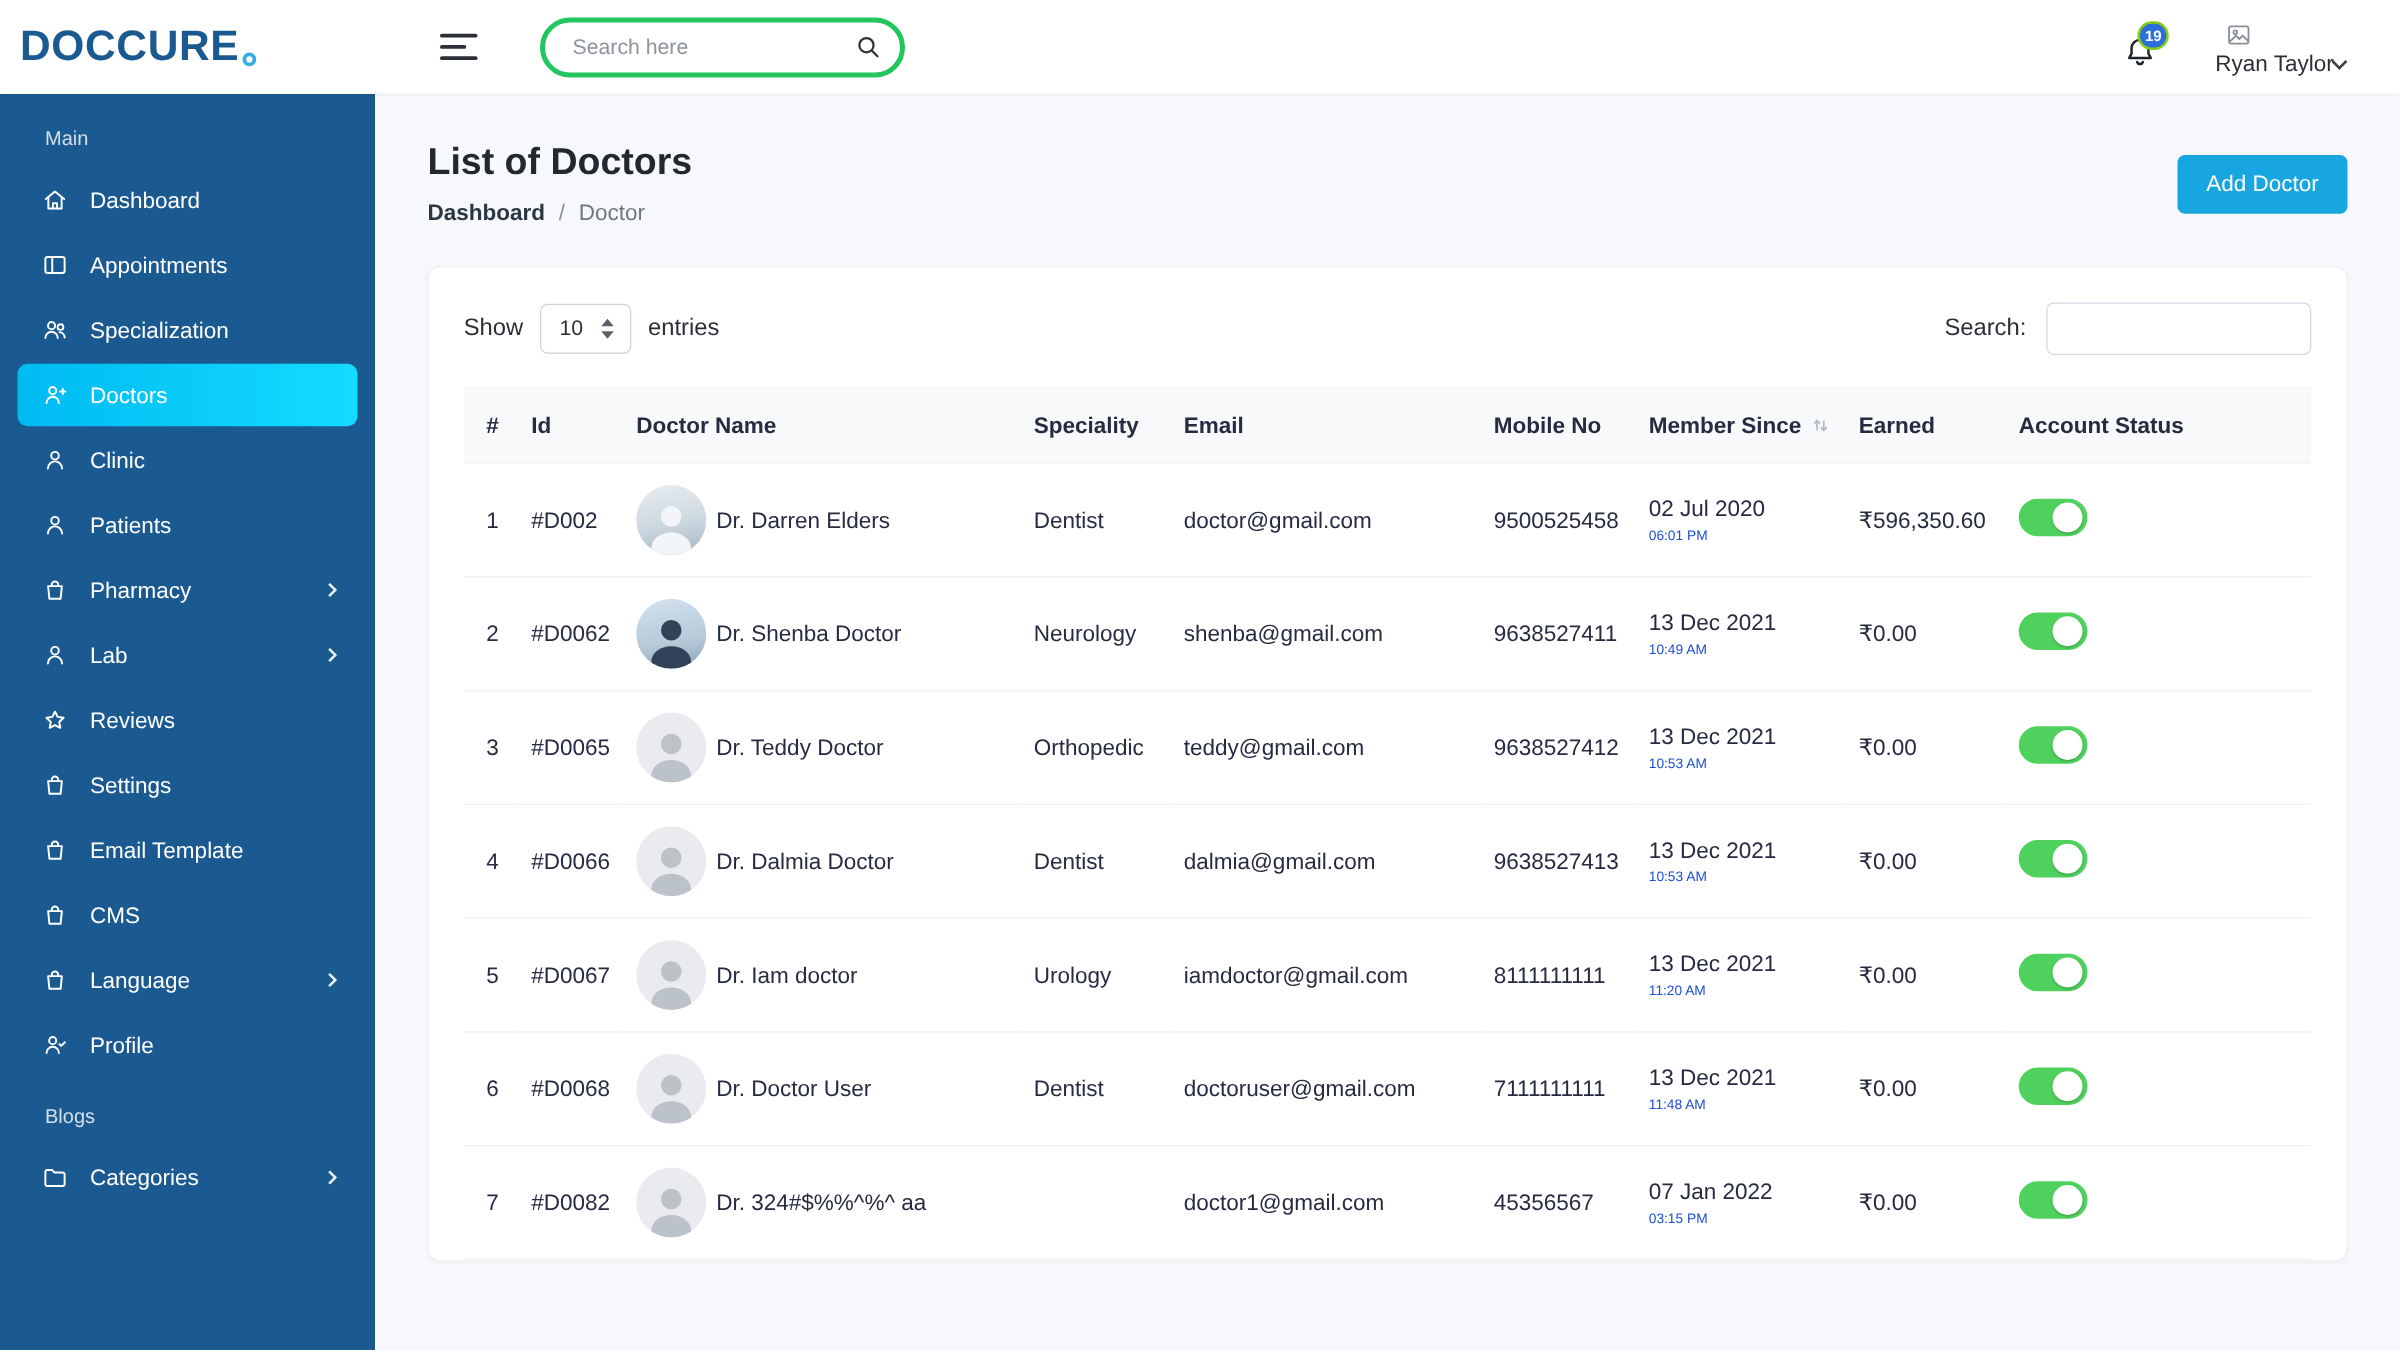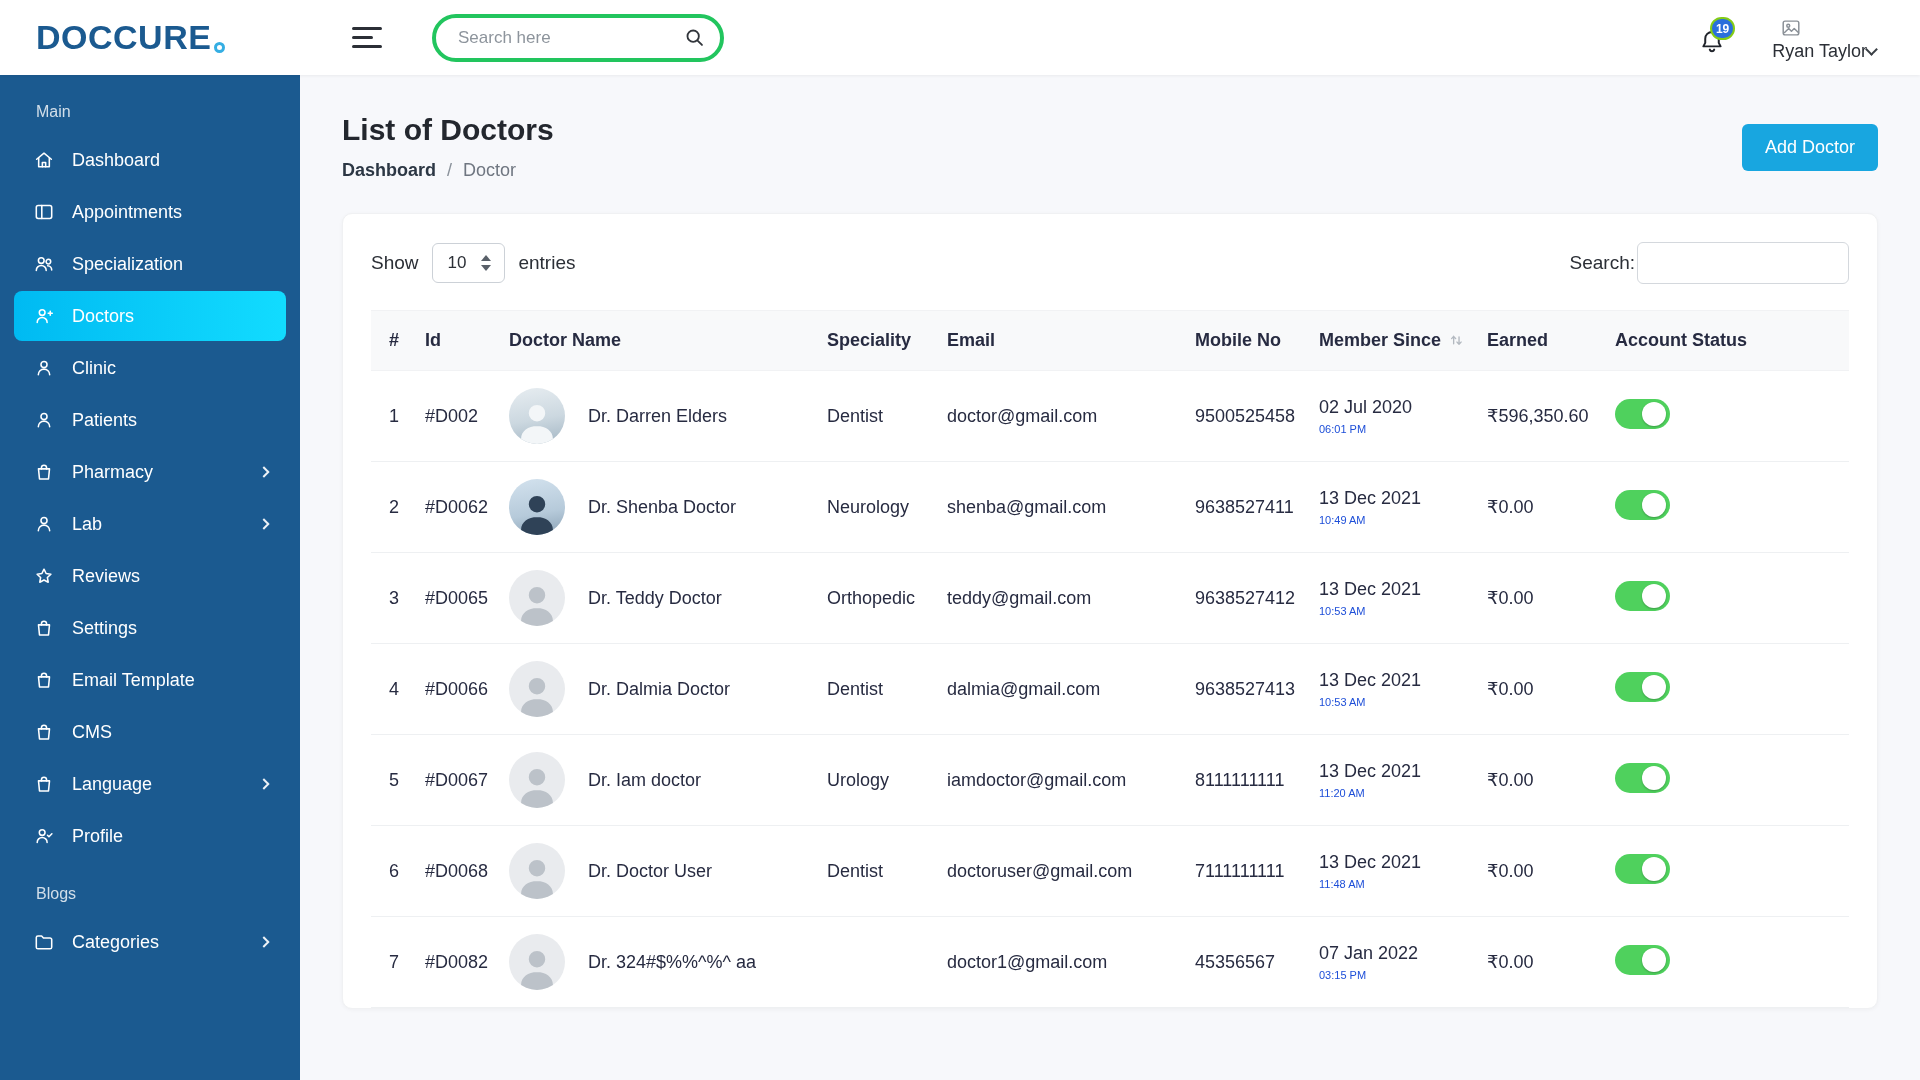--- a/index.html
+++ b/index.html
@@ -10,21 +10,21 @@
     color: #272b41;
   }
   a { text-decoration: none; }
 
   
   .topbar {
     position: fixed; top: 0; left: 0; width: 1920px; height: 75px;
     background: #fff; display: flex; align-items: center; z-index: 30;
     box-shadow: 0 1px 3px rgba(0,0,0,.06);
   }
-  .logo-area { width: 300px; height: 100%; display: flex; align-items: center; padding-left: 36px; cursor: pointer; }
+  .logo-area { width: 300px; height: 100%; display: flex; align-items: center; padding-left: 16px; cursor: pointer; }
   .logo-text { font-size: 34px; font-weight: 800; letter-spacing: .5px; color: var(--logo, #1b5a90); }
   .logo-dot { width: 11px; height: 11px; border: 3px solid #35aee3; border-radius: 50%; margin-left: 3px; margin-top: 20px; display: inline-block; }
 
   .hamburger { margin-left: 52px; background: none; border: none; cursor: pointer; display: flex; flex-direction: column; gap: 6px; }
   .hamburger .bar { display: block; height: 3px; background: #2b2f36; border-radius: 2px; }
   .hamburger .b1 { width: 30px; } .hamburger .b2 { width: 21px; } .hamburger .b3 { width: 30px; }
 
   .header-search { position: relative; margin-left: 50px; }
   .header-search input {
     width: 292px; height: 48px; border: 4px solid #22c55e; border-radius: 24px;
@@ -80,37 +80,37 @@
   .card {
     margin-top: 32px; background: #fff; border: 1px solid #f0f1f3; border-radius: 10px;
     box-shadow: 0 1px 4px rgba(0,0,0,.04); padding: 28px 28px 0;
   }
   .table-controls { display: flex; justify-content: space-between; align-items: center; margin-bottom: 26px; }
   .entries { display: flex; align-items: center; gap: 13px; font-size: 19px; color: #2b2f36; }
   .select-box { position: relative; border: 1px solid #ccd1d7; border-radius: 6px; padding: 9px 38px 9px 15px; font-size: 17px; cursor: pointer; background: #fff; color: #2b2f36; }
   .spin i { position: absolute; right: 13px; width: 0; height: 0; border-left: 5px solid transparent; border-right: 5px solid transparent; }
   .spin .up { top: 11px; border-bottom: 6px solid #596069; }
   .spin .down { bottom: 11px; border-top: 6px solid #596069; }
-  .search-ctl { display: flex; align-items: center; gap: 2px; font-size: 19px; color: #2b2f36; }
+  .search-ctl { display: flex; align-items: center; gap: 16px; font-size: 19px; color: #2b2f36; }
   .search-ctl input { width: 212px; height: 42px; border: 1px solid #d4d8dd; border-radius: 6px; padding: 0 12px; font-size: 17px; outline: none; font-family: inherit; }
 
   table { width: 100%; border-collapse: collapse; }
   thead th {
     background: #f8f9fa; text-align: left; font-size: 18px; font-weight: 700; color: #272b41;
     padding: 19px 10px; white-space: nowrap; cursor: pointer;
     border-top: 1px solid #f1f2f4; border-bottom: 1px solid #f1f2f4;
   }
   thead th:first-child, tbody td:first-child { padding-left: 18px; }
   tbody td { padding: 17px 10px; border-bottom: 1px solid #eef0f2; font-size: 18px; color: #272b41; vertical-align: middle; }
   th.col-num { width: 44px; } th.col-id { width: 84px; } th.col-name { width: 318px; }
   th.col-spec { width: 120px; } th.col-email { width: 248px; } th.col-mobile { width: 124px; }
   th.col-member { width: 168px; } th.col-earned { width: 128px; }
   .sort-icon { vertical-align: -4px; margin-left: 6px; }
 
-  .doc-cell { display: flex; align-items: center; gap: 23px; }
+  .doc-cell { display: flex; align-items: center; gap: 8px; }
   .avatar {
     width: 56px; height: 56px; border-radius: 50%; background: #e9ebee; overflow: hidden;
     flex: none; display: flex; justify-content: center; align-items: flex-end; cursor: pointer;
   }
   .avatar svg { width: 46px; height: 46px; fill: #bcc2c9; display: block; }
   .avatar.photo-a { background: linear-gradient(170deg, #e7edf1 0%, #ccd8e0 55%, #a2b5c3 100%); }
   .avatar.photo-a svg { fill: #f3f6f8; }
   .avatar.photo-b { background: linear-gradient(170deg, #d3e2ee 0%, #b6cada 60%, #8ba2b5 100%); }
   .avatar.photo-b svg { fill: #2f4257; }
   .doc-name { color: #272b41; cursor: pointer; }

